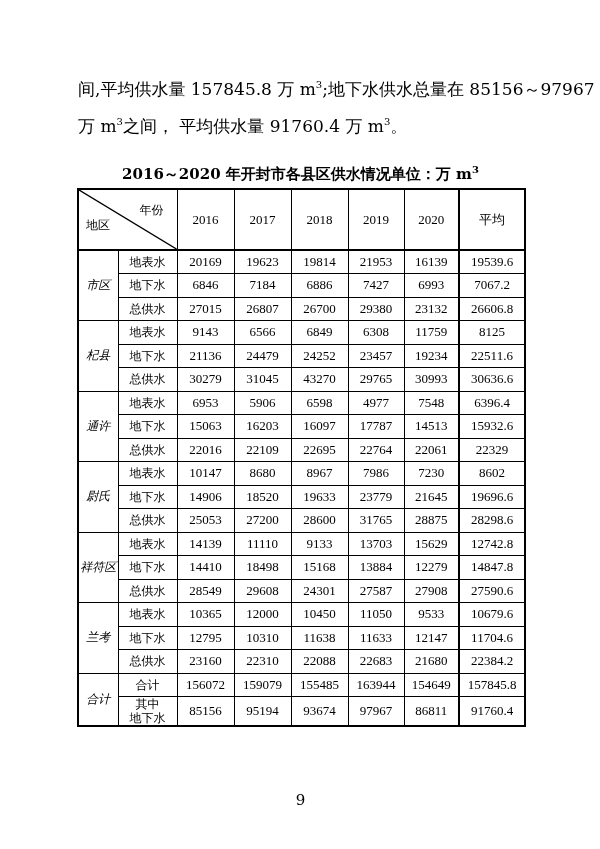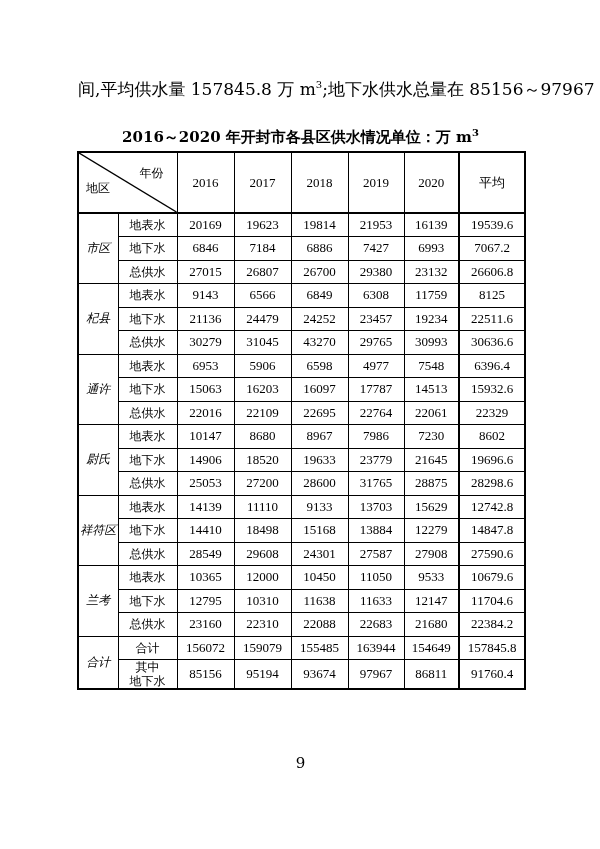--- a/index.html
+++ b/index.html
@@ -42,20 +42,21 @@
   
   .page-num { margin-top:64px; text-align:center; font-size:15px; }
 </style>
 </head>
 <body>
 
 <div class="page">
 
   <p class="para">
     <span class="pline"><span>间,平均供水量 157845.8 万 m</span><sup class="s3">3</sup><span>;地下水供水总量在 85156～97967</span></span>
+    <span class="pline"><span>万 m</span><sup class="s3">3</sup><span>之间， 平均供水量 91760.4 万 m</span><sup class="s3">3</sup><span>。</span></span>
   </p>
 
   <div class="table-title">
     <span>2016～2020 年开封市各县区供水情况</span><span class="unit"><span>单位：万 m</span><sup class="s3">3</sup></span>
   </div>
 
   <table class="water">
     <colgroup>
       <col style="width:40px">
         <col style="width:59px">

